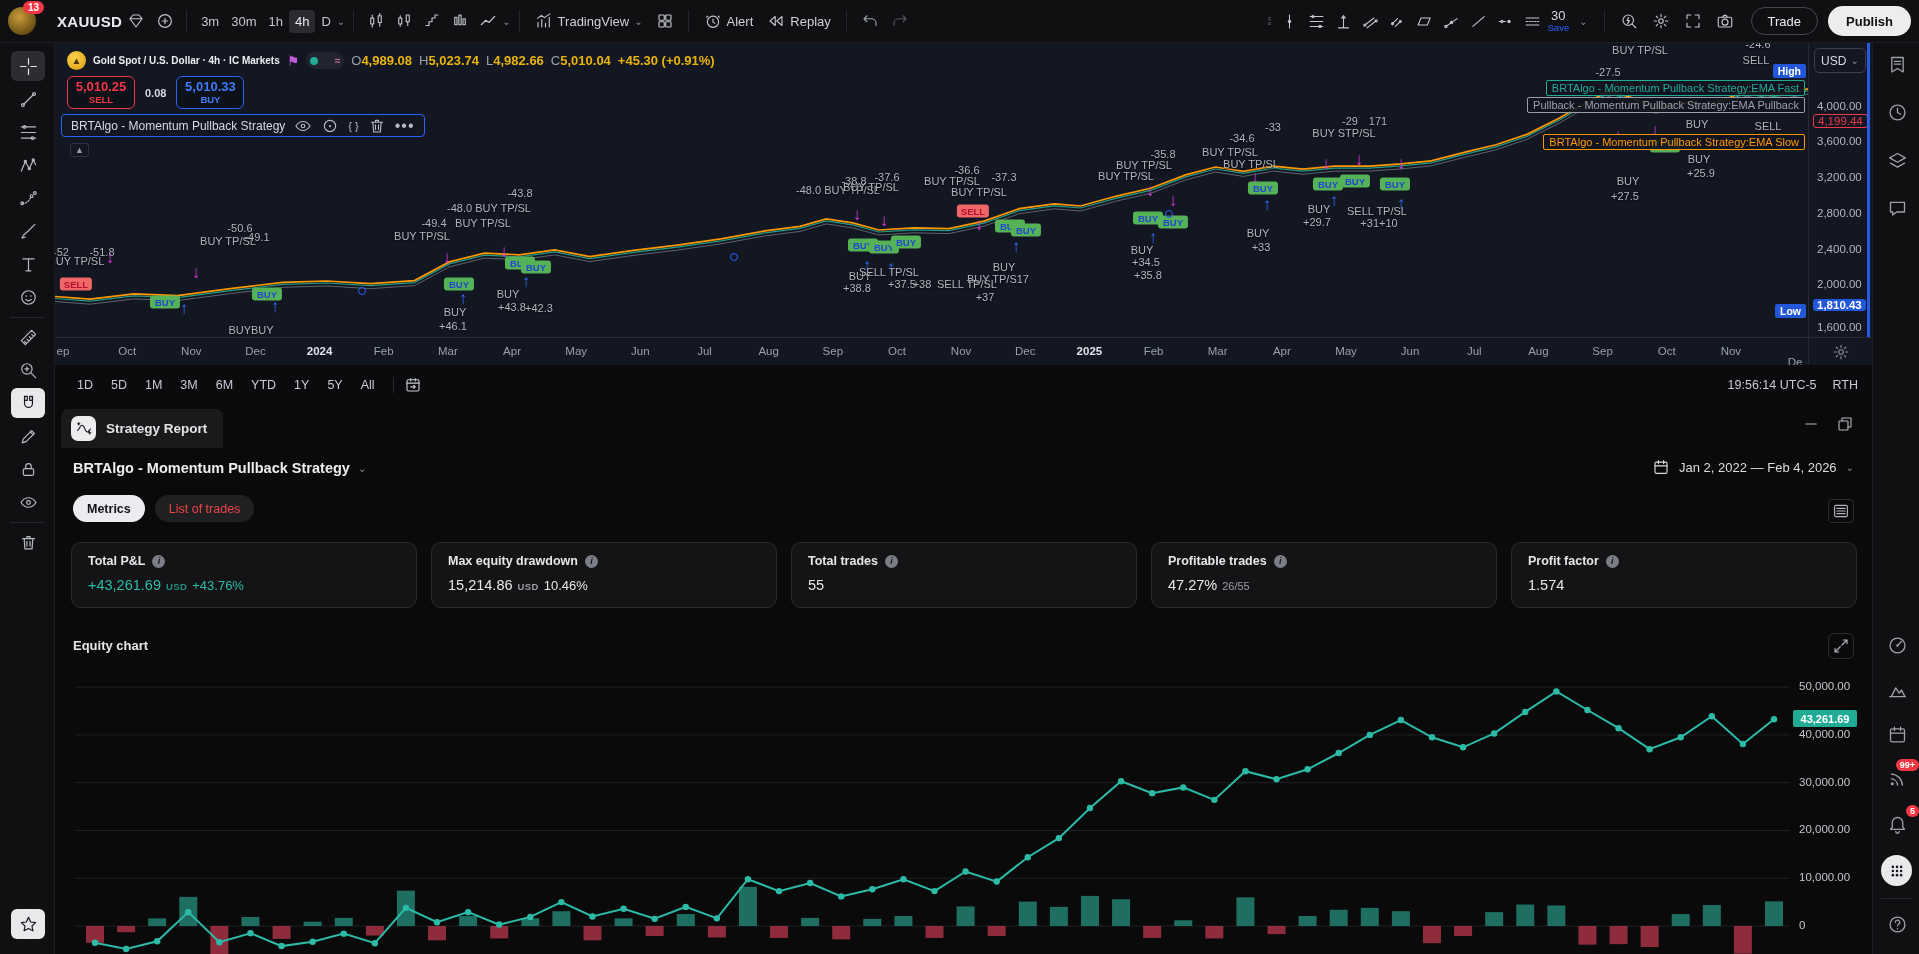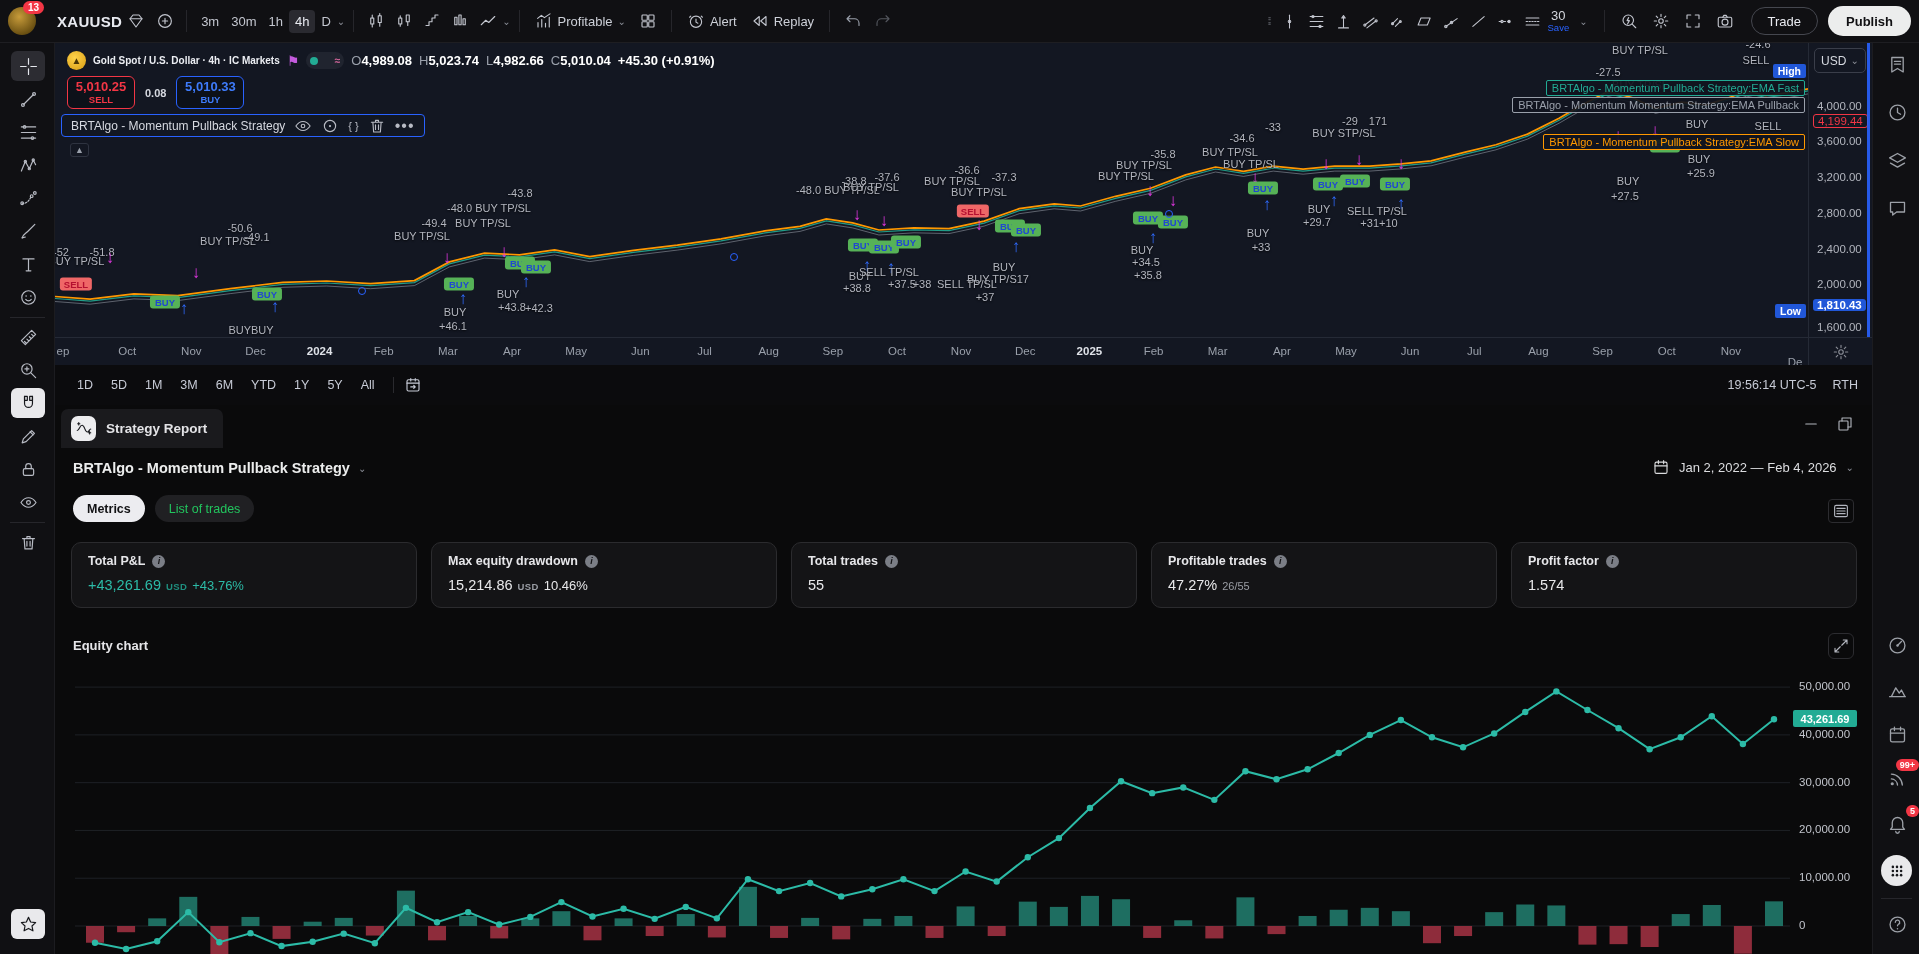--- a/index.html
+++ b/index.html
@@ -41,21 +41,21 @@
   .tlabel.yr{color:#dfe2e8;font-weight:700;}
   #symrow{position:absolute;left:12px;top:8px;display:flex;align-items:center;gap:7px;white-space:nowrap;}
   #cointt{width:19px;height:19px;border-radius:50%;background:radial-gradient(circle at 40% 35%,#ffd24a,#d79c12);display:flex;align-items:center;justify-content:center;color:#4d3806;font-size:10px;font-weight:700;}
   #symtitle{font-size:10px;font-weight:700;color:#eceef3;}
   #flagic{color:#c35bdd;font-size:14px;}
   #pairtoggle{width:38px;height:17px;border-radius:9px;background:#20242f;display:flex;align-items:center;justify-content:space-between;padding:0 4px;}
   #pairtoggle .dot{width:8px;height:8px;border-radius:50%;background:#22ab94;}
   #pairtoggle .approx{color:#e26ca5;font-size:10px;font-weight:700;}
   #ohlc{display:flex;gap:7px;font-size:13px;}
   #ohlc .k{color:#9aa0ab;}
-  #ohlc .v{color:#ffffff;font-weight:600;}
+  #ohlc .v{color:#eab308;font-weight:600;}
   #quote{position:absolute;left:12px;top:33px;display:flex;align-items:center;gap:10px;}
   .qbox{width:68px;height:33px;border-radius:6px;display:flex;flex-direction:column;align-items:center;justify-content:center;line-height:1.15;background:rgba(10,12,18,.55);}
   .qbox .p{font-size:13px;font-weight:700;}
   .qbox .l{font-size:9.5px;font-weight:700;}
   #sellbox{border:1px solid #f23645;color:#f23645;}
   #buybox{border:1px solid #2962ff;color:#3e7bfa;}
   #spread{font-size:11px;color:#d6d9e0;font-weight:600;}
   #legend{position:absolute;left:6px;top:71px;height:23px;border:1px solid #2962ff;border-radius:4px;background:rgba(19,23,34,.85);display:flex;align-items:center;gap:9px;padding:0 9px;}
   #legend .nm{font-size:12px;color:#d6d9e0;}
   #legend .lic{color:#b8bbc4;display:flex;align-items:center;}
@@ -87,21 +87,21 @@
   #rtab{position:absolute;left:6px;top:4px;height:39px;background:#1a1a1d;border-radius:7px 7px 0 0;display:flex;align-items:center;gap:10px;padding:0 16px 0 10px;}
   #rtab .ticon{width:25px;height:25px;border-radius:7px;background:#ededef;color:#17181c;display:flex;align-items:center;justify-content:center;}
   #rtab .tl{font-size:13.5px;font-weight:600;color:#e3e3e6;}
   .wctl{position:absolute;top:10px;color:#b2b5be;}
   #rhead{position:absolute;left:18px;top:55px;display:flex;align-items:center;gap:8px;}
   #rhead .nm{font-size:14.5px;font-weight:700;color:#eceded;}
   #rdate{position:absolute;right:18px;top:53px;display:flex;align-items:center;gap:9px;font-size:13px;color:#dcdde0;}
   #rtabs{position:absolute;left:18px;top:90px;display:flex;gap:10px;}
   .pill{height:27px;border-radius:15px;display:flex;align-items:center;padding:0 14px;font-size:12.5px;}
   .pill.on{background:#ececf0;color:#121214;font-weight:700;}
-  .pill.off{background:#202023;color:#22c55e;}
+  .pill.off{background:#202023;color:#ef4444;}
   #rowsbtn{position:absolute;right:18px;top:94px;width:26px;height:24px;border:1px solid #2c2c30;border-radius:4px;color:#b2b5be;display:flex;align-items:center;justify-content:center;}
   #cards{position:absolute;left:16px;top:137px;width:1786px;display:flex;gap:14px;}
   .card{flex:1;height:66px;background:#141416;border:1px solid #2b2b2e;border-radius:10px;padding:11px 16px;}
   .card .tt{display:flex;align-items:center;gap:7px;font-size:12.5px;font-weight:700;color:#e6e6e9;}
   .card .info{width:13px;height:13px;border-radius:50%;background:#7b7e86;color:#141416;font-size:9px;font-weight:700;display:flex;align-items:center;justify-content:center;font-style:italic;}
   .card .vrow{margin-top:9px;font-size:14.5px;color:#e8e8ea;display:flex;align-items:baseline;gap:5px;}
   .card .unit{font-size:9.5px;font-weight:600;letter-spacing:.4px;}
   .card .extra{font-size:13px;}
   .teal{color:#2cbba7 !important;}
   .muted{color:#9a9da4 !important;font-size:11px !important;}
@@ -188,21 +188,21 @@
       </div>
     <span class="chev">⌄</span>
     <div class="tb-sep"></div>
     <div class="tb-btn">
       <span class="tb-ic">
           <svg class="ic" viewBox="0 0 24 24" width="18" height="18">
             <path d="M4 20v-6M9 20V10M14 20v-5M19 20V7"></path>
             <path d="M3.5 8.5l5-4 4 3 7.5-5"></path>
           </svg>
         </span>
-      <span>Profitable</span>
+      <span>TradingView</span>
       <span class="chev">⌄</span>
     </div>
     <span class="tb-ic" style="margin:0 6px;">
         <svg class="ic" viewBox="0 0 24 24" width="18" height="18">
           <rect x="4" y="4" width="7" height="7" rx="1"></rect>
           <rect x="13" y="4" width="7" height="7" rx="1"></rect>
           <rect x="4" y="13" width="7" height="7" rx="1"></rect>
           <rect x="13" y="13" width="7" height="7" rx="1"></rect>
         </svg>
       </span>
@@ -608,21 +608,21 @@
         <div class="mk-t" style="left: 1585px; top: 42px;">BUY TP/SL</div>
         <div class="mk-t" style="left: 1642px; top: 81px;">BUY</div>
         <div class="mk-t" style="left: 1713px; top: 83px;">SELL</div>
         <div class="mk-c" style="left: 307px; top: 248px;"></div>
         <div class="mk-c" style="left: 679px; top: 214px;"></div>
         <div class="mk-c" style="left: 1114px; top: 171px;"></div>
         <div class="mk-c" style="left: 1588px; top: 101px;"></div>
       </div>
     <div id="emalayer">
         <div class="emalab" style="top: 37px; border: 1px solid rgb(34, 171, 148); color: rgb(34, 171, 148);">BRTAlgo - Momentum Pullback Strategy:EMA Fast</div>
-        <div class="emalab" style="top: 54px; border: 1px solid rgb(154, 160, 171); color: rgb(154, 160, 171);">BRTAlgo - Momentum Momentum Strategy:EMA Pullback</div>
+        <div class="emalab" style="top: 54px; border: 1px solid rgb(154, 160, 171); color: rgb(154, 160, 171);">Pullback - Momentum Pullback Strategy:EMA Pullback</div>
         <div class="emalab" style="top: 91px; border: 1px solid rgb(255, 152, 0); color: rgb(255, 152, 0);">BRTAlgo - Momentum Pullback Strategy:EMA Slow</div>
       </div>
     <div class="hlbadge" id="hibadge" style="top:21px;">High</div>
     <div class="hlbadge" id="lobadge" style="top:261px;">Low</div>
   </div>
 
   <div id="paxis" class="abs">
     <div id="usdbox">
       <span>USD</span>
       <span class="chev">⌄</span>

